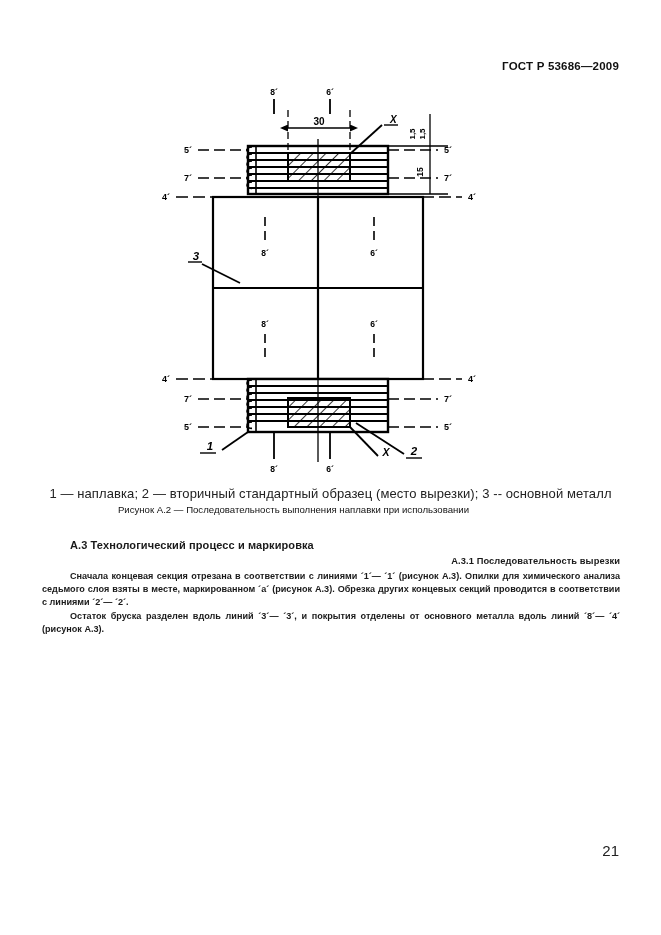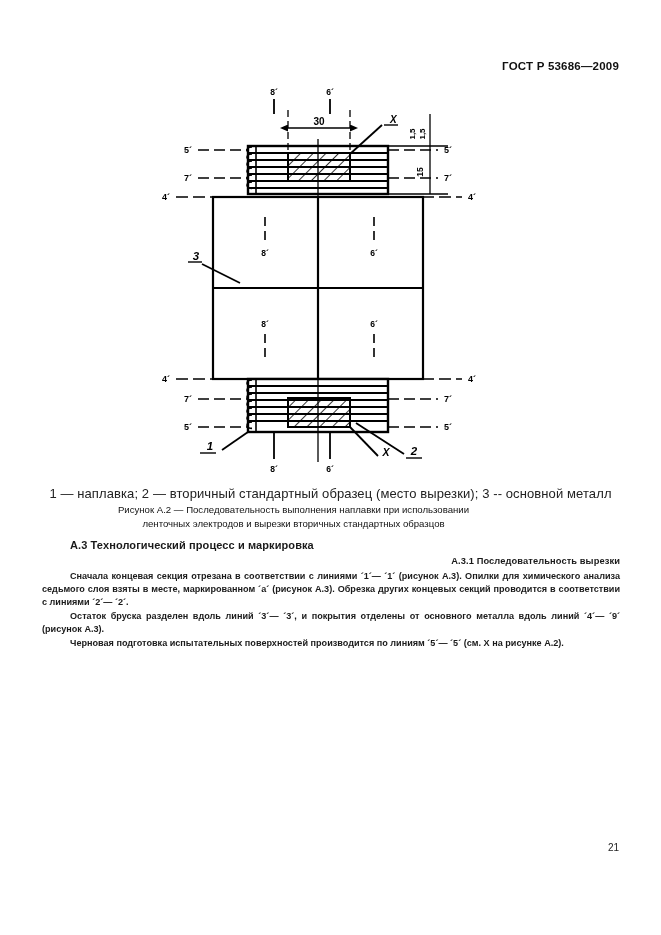--- a/index.html
+++ b/index.html
@@ -95,21 +95,21 @@
     text-indent: 28px;
     font-weight: bold;
   }
   .para.last { text-align: left; }
 
   
   .page-number {
     position: absolute;
     top: 842px;
     right: 42px;
-    font-size: 10px;
+    font-size: 15px;
     color: #222;
   }
 
   
   text {
     font-family: "Liberation Sans", sans-serif;
     fill: #000;
   }
 </style>
 </head>
@@ -293,26 +293,24 @@
         <line x1="318" y1="55" x2="318" y2="116" stroke="#000" stroke-width="1.3"></line>
         <line x1="318" y1="292" x2="318" y2="378" stroke="#000" stroke-width="1.3"></line>
       </g>
     </svg>
   </div>
 
   <div class="fig-legend">1 — наплавка; 2 — вторичный стандартный образец (место вырезки); 3 -- основной металл</div>
 
   <div class="fig-caption">
     <span>Рисунок А.2 — Последовательность выполнения наплавки при использовании</span>
-    <span>ленточных электродов и вырезки вторичных стандартных образцов</span>
   </div>
 
   <div class="body-text">
     <div class="h-a3">А.3  Технологический процесс и маркировка</div>
     <div class="h-a31">А.3.1  Последовательность вырезки</div>
     <p class="para">Сначала концевая секция отрезана в соответствии с линиями  ´1´— ´1´ (рисунок А.3). Опилки для химического анализа седьмого слоя взяты в месте, маркированном  ´а´ (рисунок А.3). Обрезка других концевых секций проводится в соответствии с линиями ´2´— ´2´.</p>
-    <p class="para">Остаток бруска разделен вдоль линий ´3´— ´3´, и покрытия отделены от основного металла вдоль линий ´4´— ´9´ (рисунок А.3).</p>
-    <p class="para">Черновая подготовка испытательных поверхностей производится по линиям ´5´— ´5´ (см. X на рисунке А.2).</p>
+    <p class="para">Остаток бруска разделен вдоль линий ´3´— ´3´, и покрытия отделены от основного металла вдоль линий ´8´— ´4´ (рисунок А.3).</p>
   </div>
 
   <div class="page-number">21</div>
 
 </div>
 
 </body></html>

